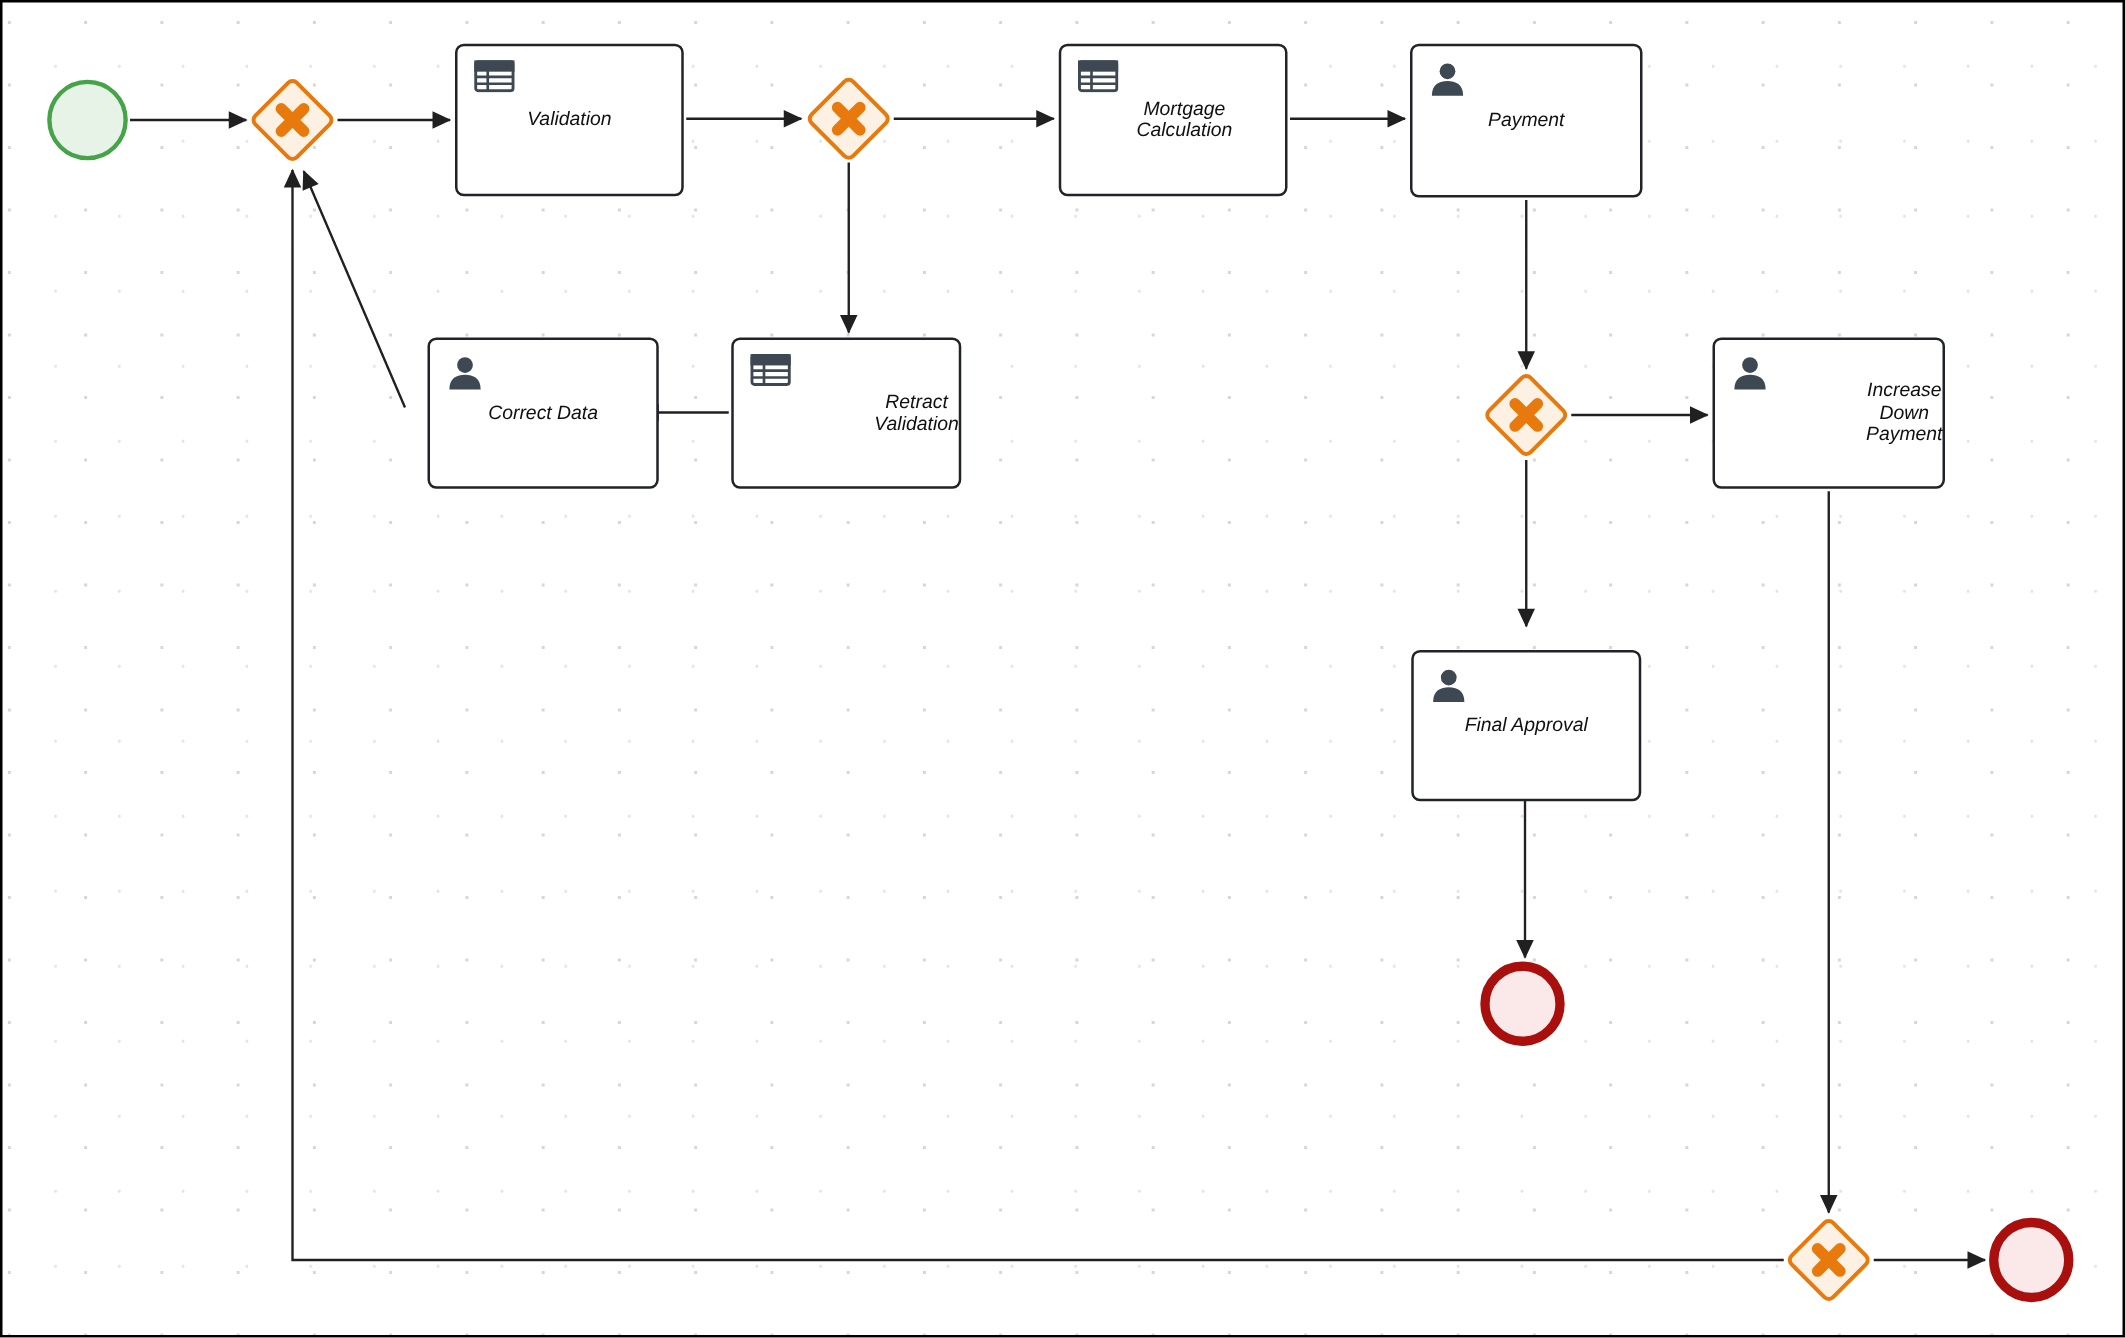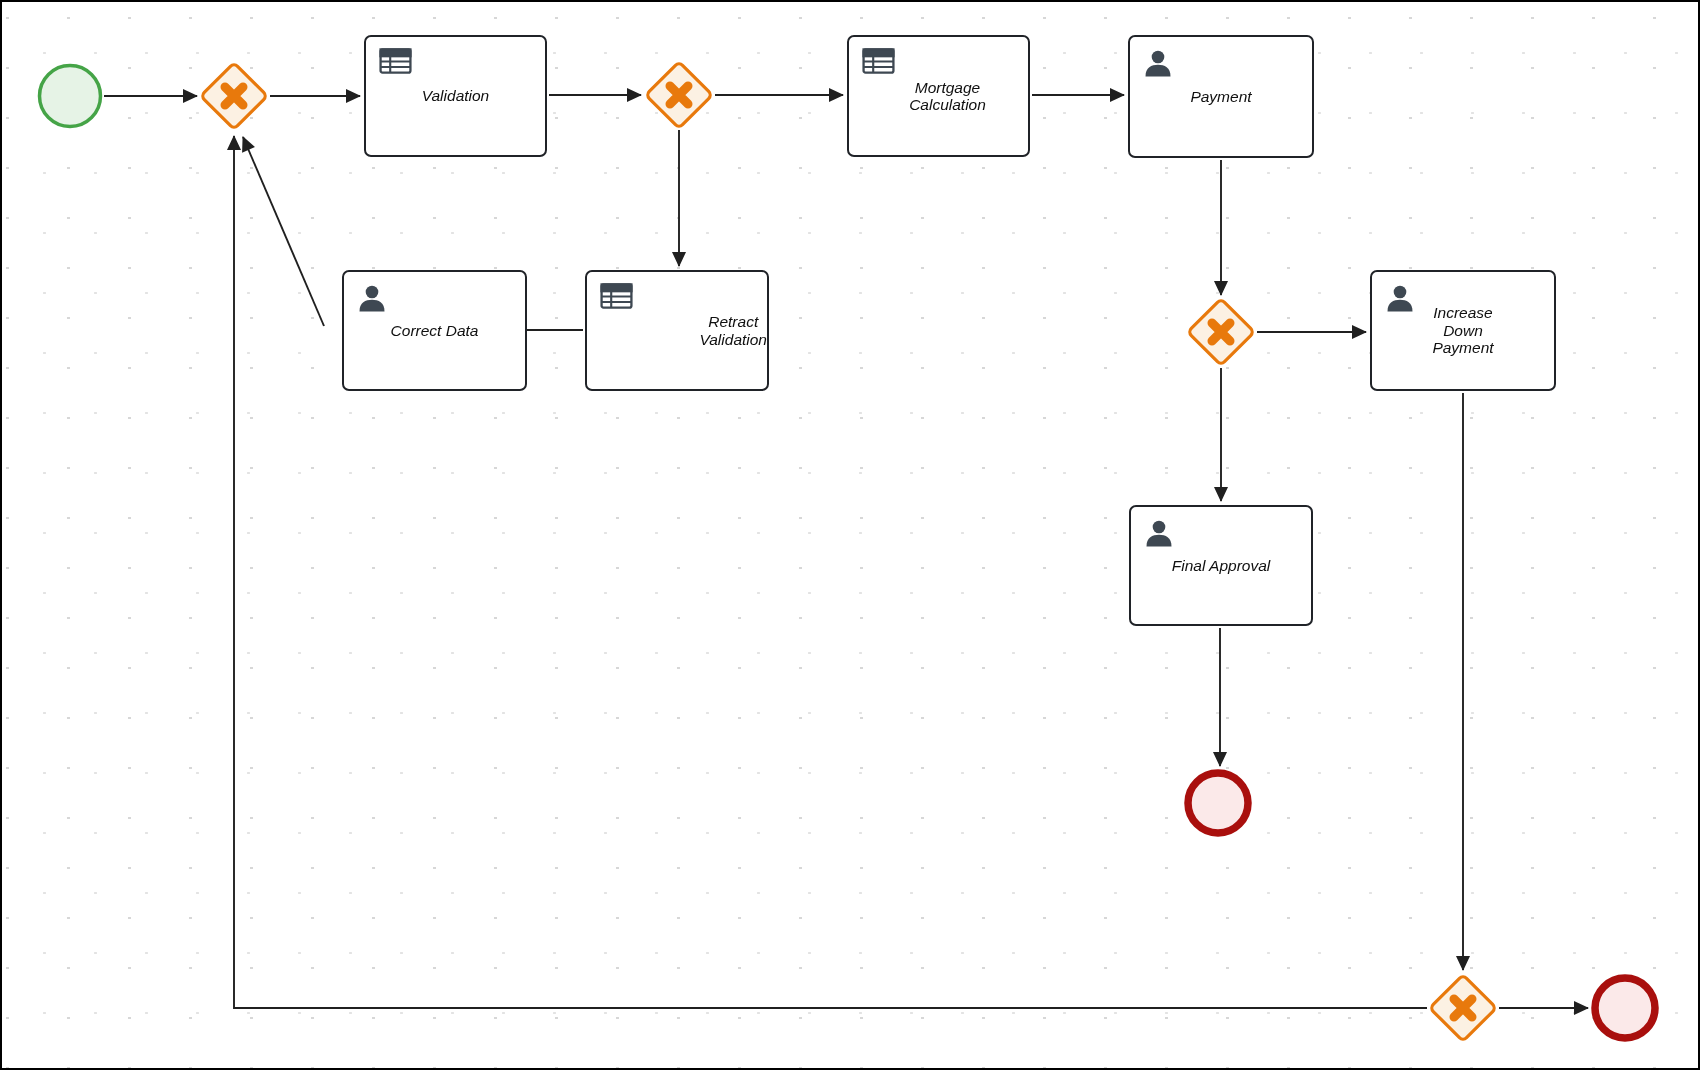--- a/index.html
+++ b/index.html
@@ -140,33 +140,33 @@
     <span class="task-label">Correct Data</span>
   </div>
 
   <div class="shape" style="left:1179px;top:290px;">
     <svg width="80" height="80" viewBox="-40 -40 80 80">
       <rect class="gw-rect" x="-23.5" y="-23.5" width="47" height="47" rx="5" transform="rotate(45)"></rect>
       <path class="gw-x" d="M-9,-9 L9,9 M-9,9 L9,-9"></path>
     </svg>
   </div>
 
-  <div class="task" style="left:1368px;top:268px;width:186px;height:121px;">
+  <div class="task" style="left:1368px;top:268px;width:186px;height:121px;justify-content:flex-end;">
     <span class="task-icon">
       <svg width="30" height="30" viewBox="0 0 30 30">
         <circle class="icon-fill" cx="15" cy="9" r="6.3"></circle>
         <path class="icon-fill" d="M2.5,28.5 C2.5,19.5 8.5,16.8 15,16.8 C21.5,16.8 27.5,19.5 27.5,28.5 Z"></path>
       </svg>
     </span>
     <span class="task-label">Increase
 Down
 Payment</span>
   </div>
 
-  <div class="task" style="left:1127px;top:503px;width:184px;height:121px;">
+  <div class="task" style="left:1127px;top:518px;width:184px;height:121px;">
     <span class="task-icon">
       <svg width="30" height="30" viewBox="0 0 30 30">
         <circle class="icon-fill" cx="15" cy="9" r="6.3"></circle>
         <path class="icon-fill" d="M2.5,28.5 C2.5,19.5 8.5,16.8 15,16.8 C21.5,16.8 27.5,19.5 27.5,28.5 Z"></path>
       </svg>
     </span>
     <span class="task-label">Final Approval</span>
   </div>
 
   <div class="shape" style="left:1178px;top:763px;">

